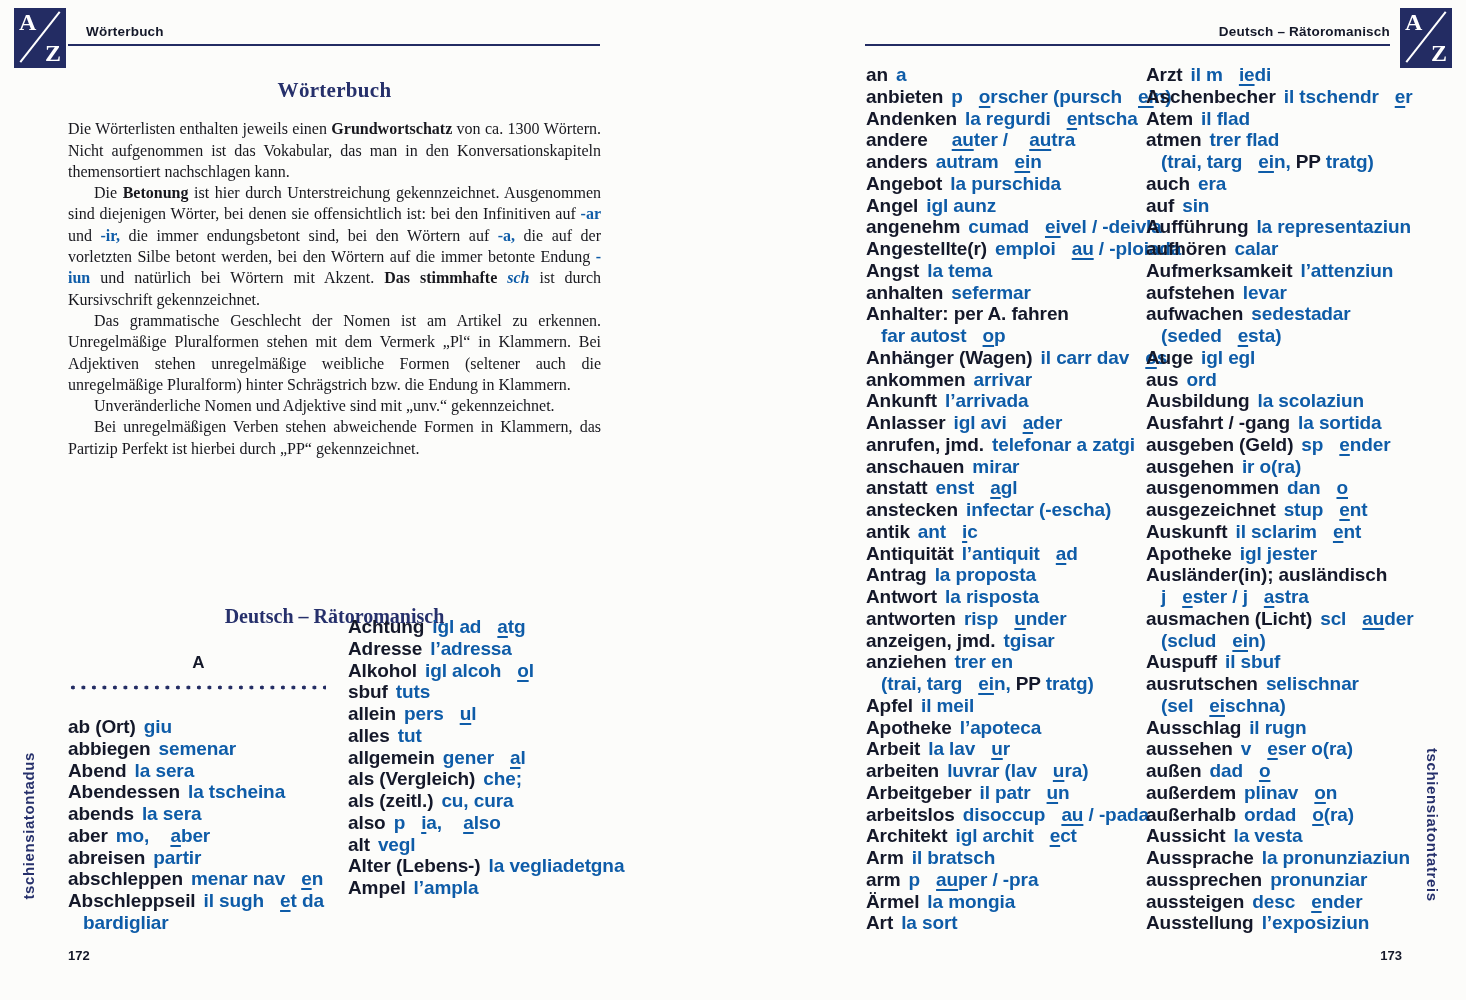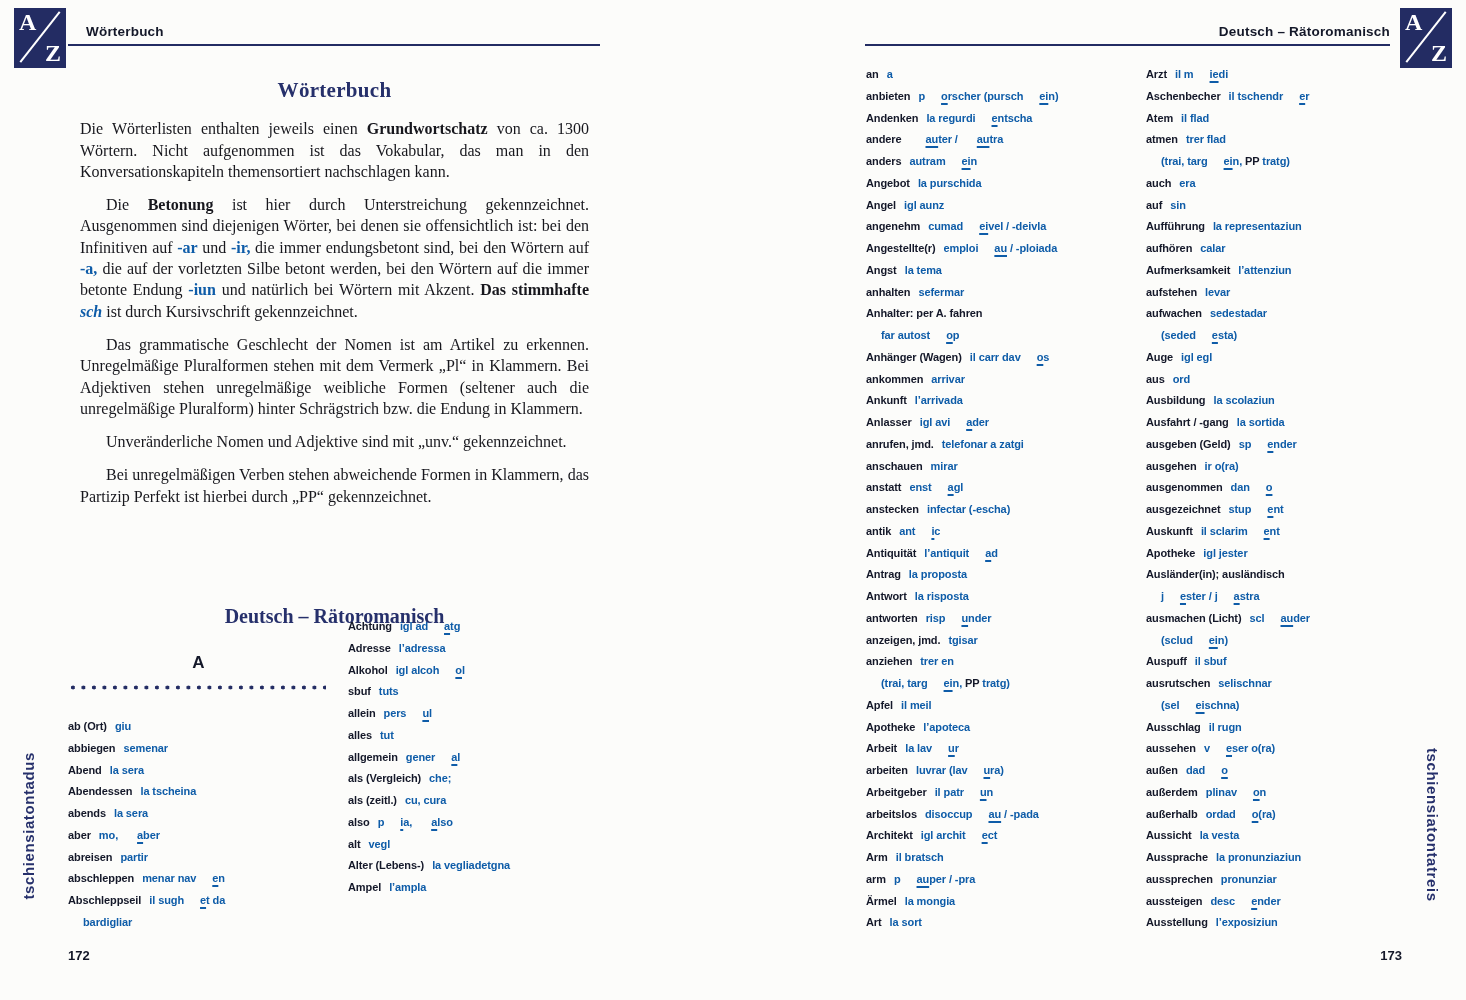--- a/index.html
+++ b/index.html
@@ -17,35 +17,35 @@
   .rh-left{left:86px;}
   .rh-right{right:76px;}
   .rule{position:absolute;top:44px;height:2px;background:#232c63;}
   .rule-left{left:68px;width:532px;}
   .rule-right{left:865px;width:525px;}
   
   .intro-block{position:absolute;left:68px;top:80px;width:533px;font-family:"Liberation Serif",serif;
                color:#17171d;font-size:16px;line-height:21.3px;text-align:justify;}
   .page-title{font-family:"Liberation Serif",serif;font-weight:700;font-size:21px;color:#26306b;
               text-align:center;margin:0 0 17px 0;letter-spacing:.3px;}
-  .intro-block p{margin:12px;}
+  .intro-block p{margin:0;}
   .intro-block p + p{text-indent:26px;}
   .seg-b{font-weight:700;}
   .seg-bb{font-weight:700;color:#0e5ca8;}
   .seg-i{font-style:italic;}
   .section-title{position:absolute;left:68px;top:605px;width:533px;text-align:center;
                  font-family:"Liberation Serif",serif;font-weight:700;font-size:20px;color:#26306b;}
   
   .letter-head{position:absolute;left:68px;top:653px;width:262px;text-align:center;
                font-weight:700;font-size:17px;color:#141829;letter-spacing:1px;}
   .letter-dots{position:absolute;left:70px;top:684px;width:256px;height:7px;
                background-image:radial-gradient(circle at 3px 3.5px,#232c63 1.8px,transparent 2.2px);
                background-size:10.5px 7px;background-repeat:repeat-x;}
   
-  .col{position:absolute;font-weight:700;font-size:11px;line-height:21.75px;white-space:nowrap;letter-spacing:-.1px;}
+  .col{position:absolute;font-weight:700;font-size:19px;line-height:21.75px;white-space:nowrap;letter-spacing:-.1px;}
   .col-l1{left:68px;top:716px;width:268px;}
   .col-l2{left:348px;top:616px;width:256px;}
   .col-r1{left:866px;top:64px;width:274px;}
   .col-r2{left:1146px;top:64px;width:258px;}
   .entry .de{color:#141829;margin-right:8px;}
   .entry .rm{color:#0e5ca8;}
   .entry .rm .pp{color:#141829;}
   .entry.ind{padding-left:15px;}
   .under{text-decoration:underline;text-decoration-thickness:1.5px;text-underline-offset:2.5px;padding-left:16px;}
   

